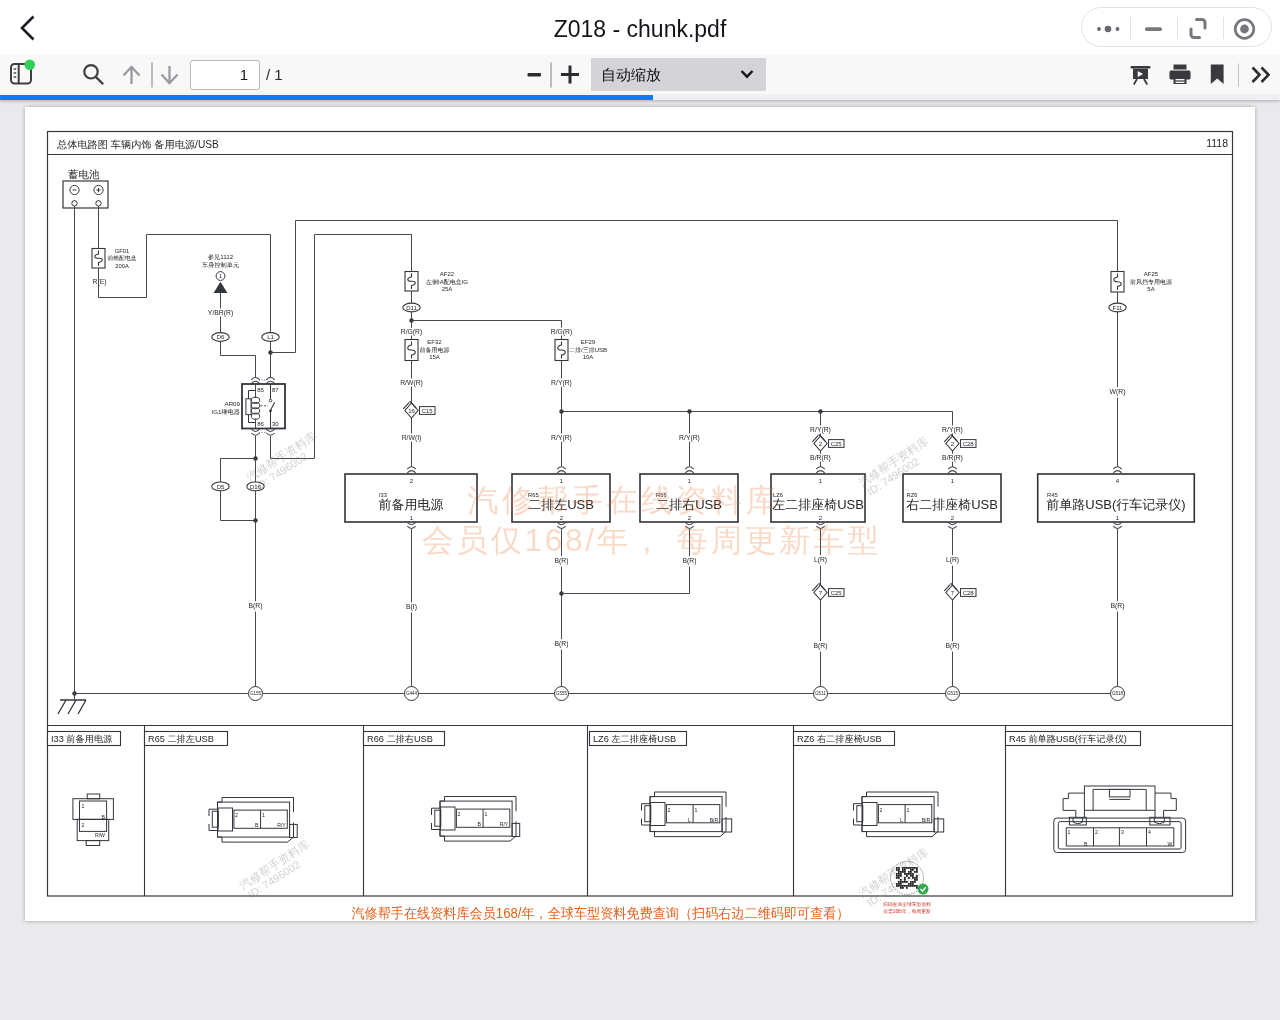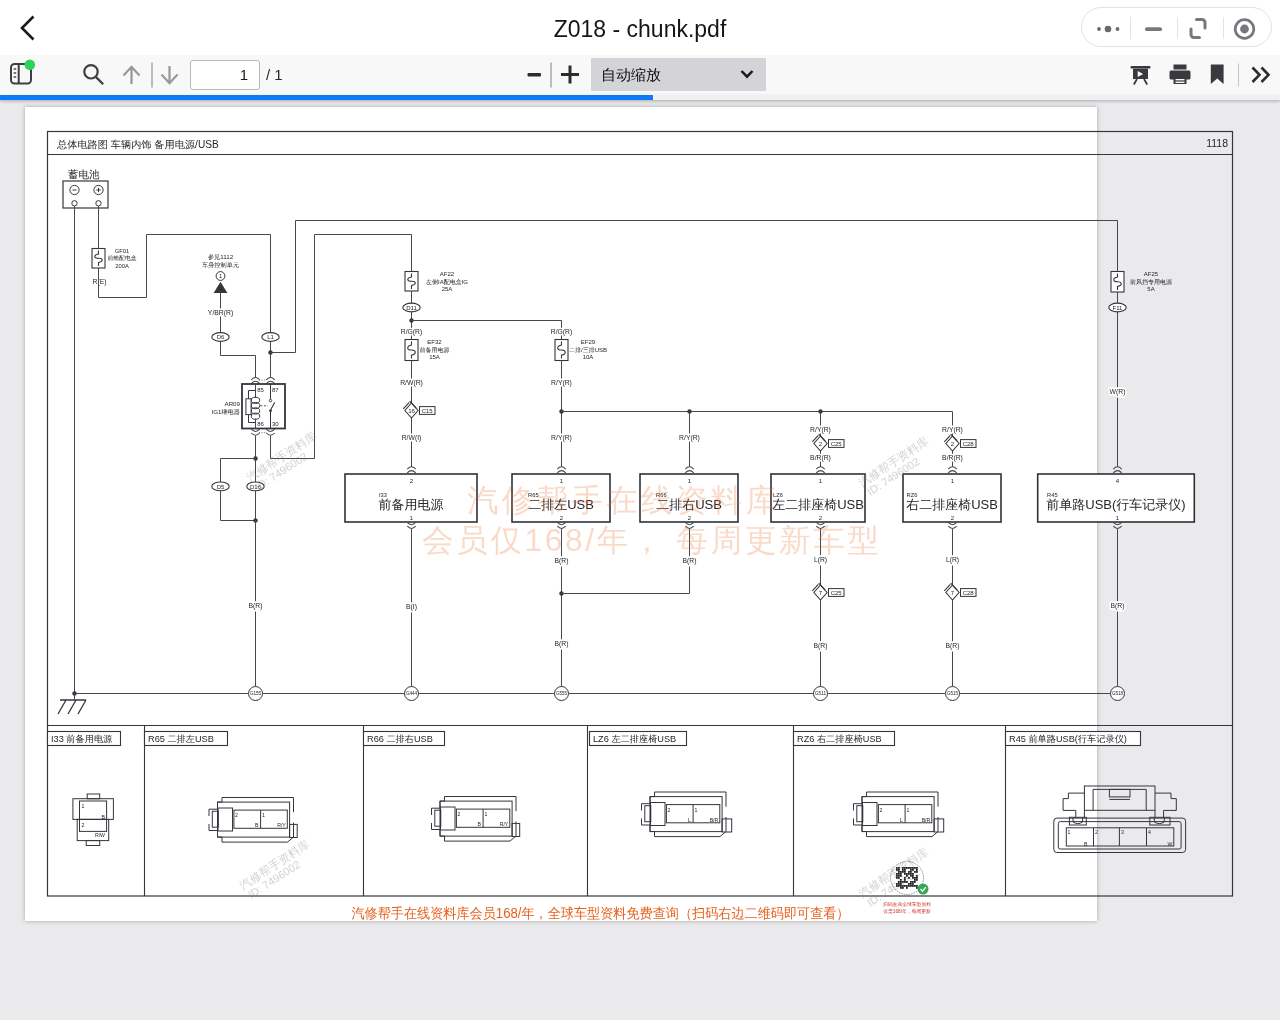--- a/index.html
+++ b/index.html
@@ -14,21 +14,21 @@
 #toolbar { position:absolute; left:0; top:55px; width:1280px; height:39.5px; background:#f8f8f9; }
 #loader { position:absolute; left:0; top:94.5px; width:1280px; height:5.5px; background:#f0f0f2;
   box-shadow:0 1.5px 3px rgba(0,0,0,0.22); }
 #loaderfill { width:653px; height:5.5px; background:#0d7af7; }
 #pageinput { position:absolute; left:190px; top:4.5px; width:70px; height:30px; background:#fff;
   border:1px solid #b9b9bb; border-radius:3px; font-size:15px; color:#1a1a1a; text-align:right;
   padding-right:11px; line-height:28px; }
 #pagecount { position:absolute; left:266px; top:11px; font-size:15px; color:#2a2a2e; }
 #zoomsel { position:absolute; left:591px; top:3px; width:175px; height:33px; background:#d3d3d8;
   border-radius:1px; font-size:15px; color:#0c0c0d; line-height:33px; padding-left:10px; }
-#page { position:absolute; left:25px; top:107px; width:1072px; height:814px; background:#fff;
+#page { position:absolute; left:25px; top:107px; width:1230px; height:814px; background:#fff;
   box-shadow:0 0 4px rgba(0,0,0,0.30); }
 </style>
 </head>
 <body>
 <div id="titlebar">
   <svg id="back" viewBox="0 0 28 28">
       <path d="M19.5,2.5 L8,14 L19.5,25.5" fill="none" stroke="#1c1b22" stroke-width="2.6"></path>
     </svg>
   <div id="title">Z018 - chunk.pdf</div>
   <div id="pill">

